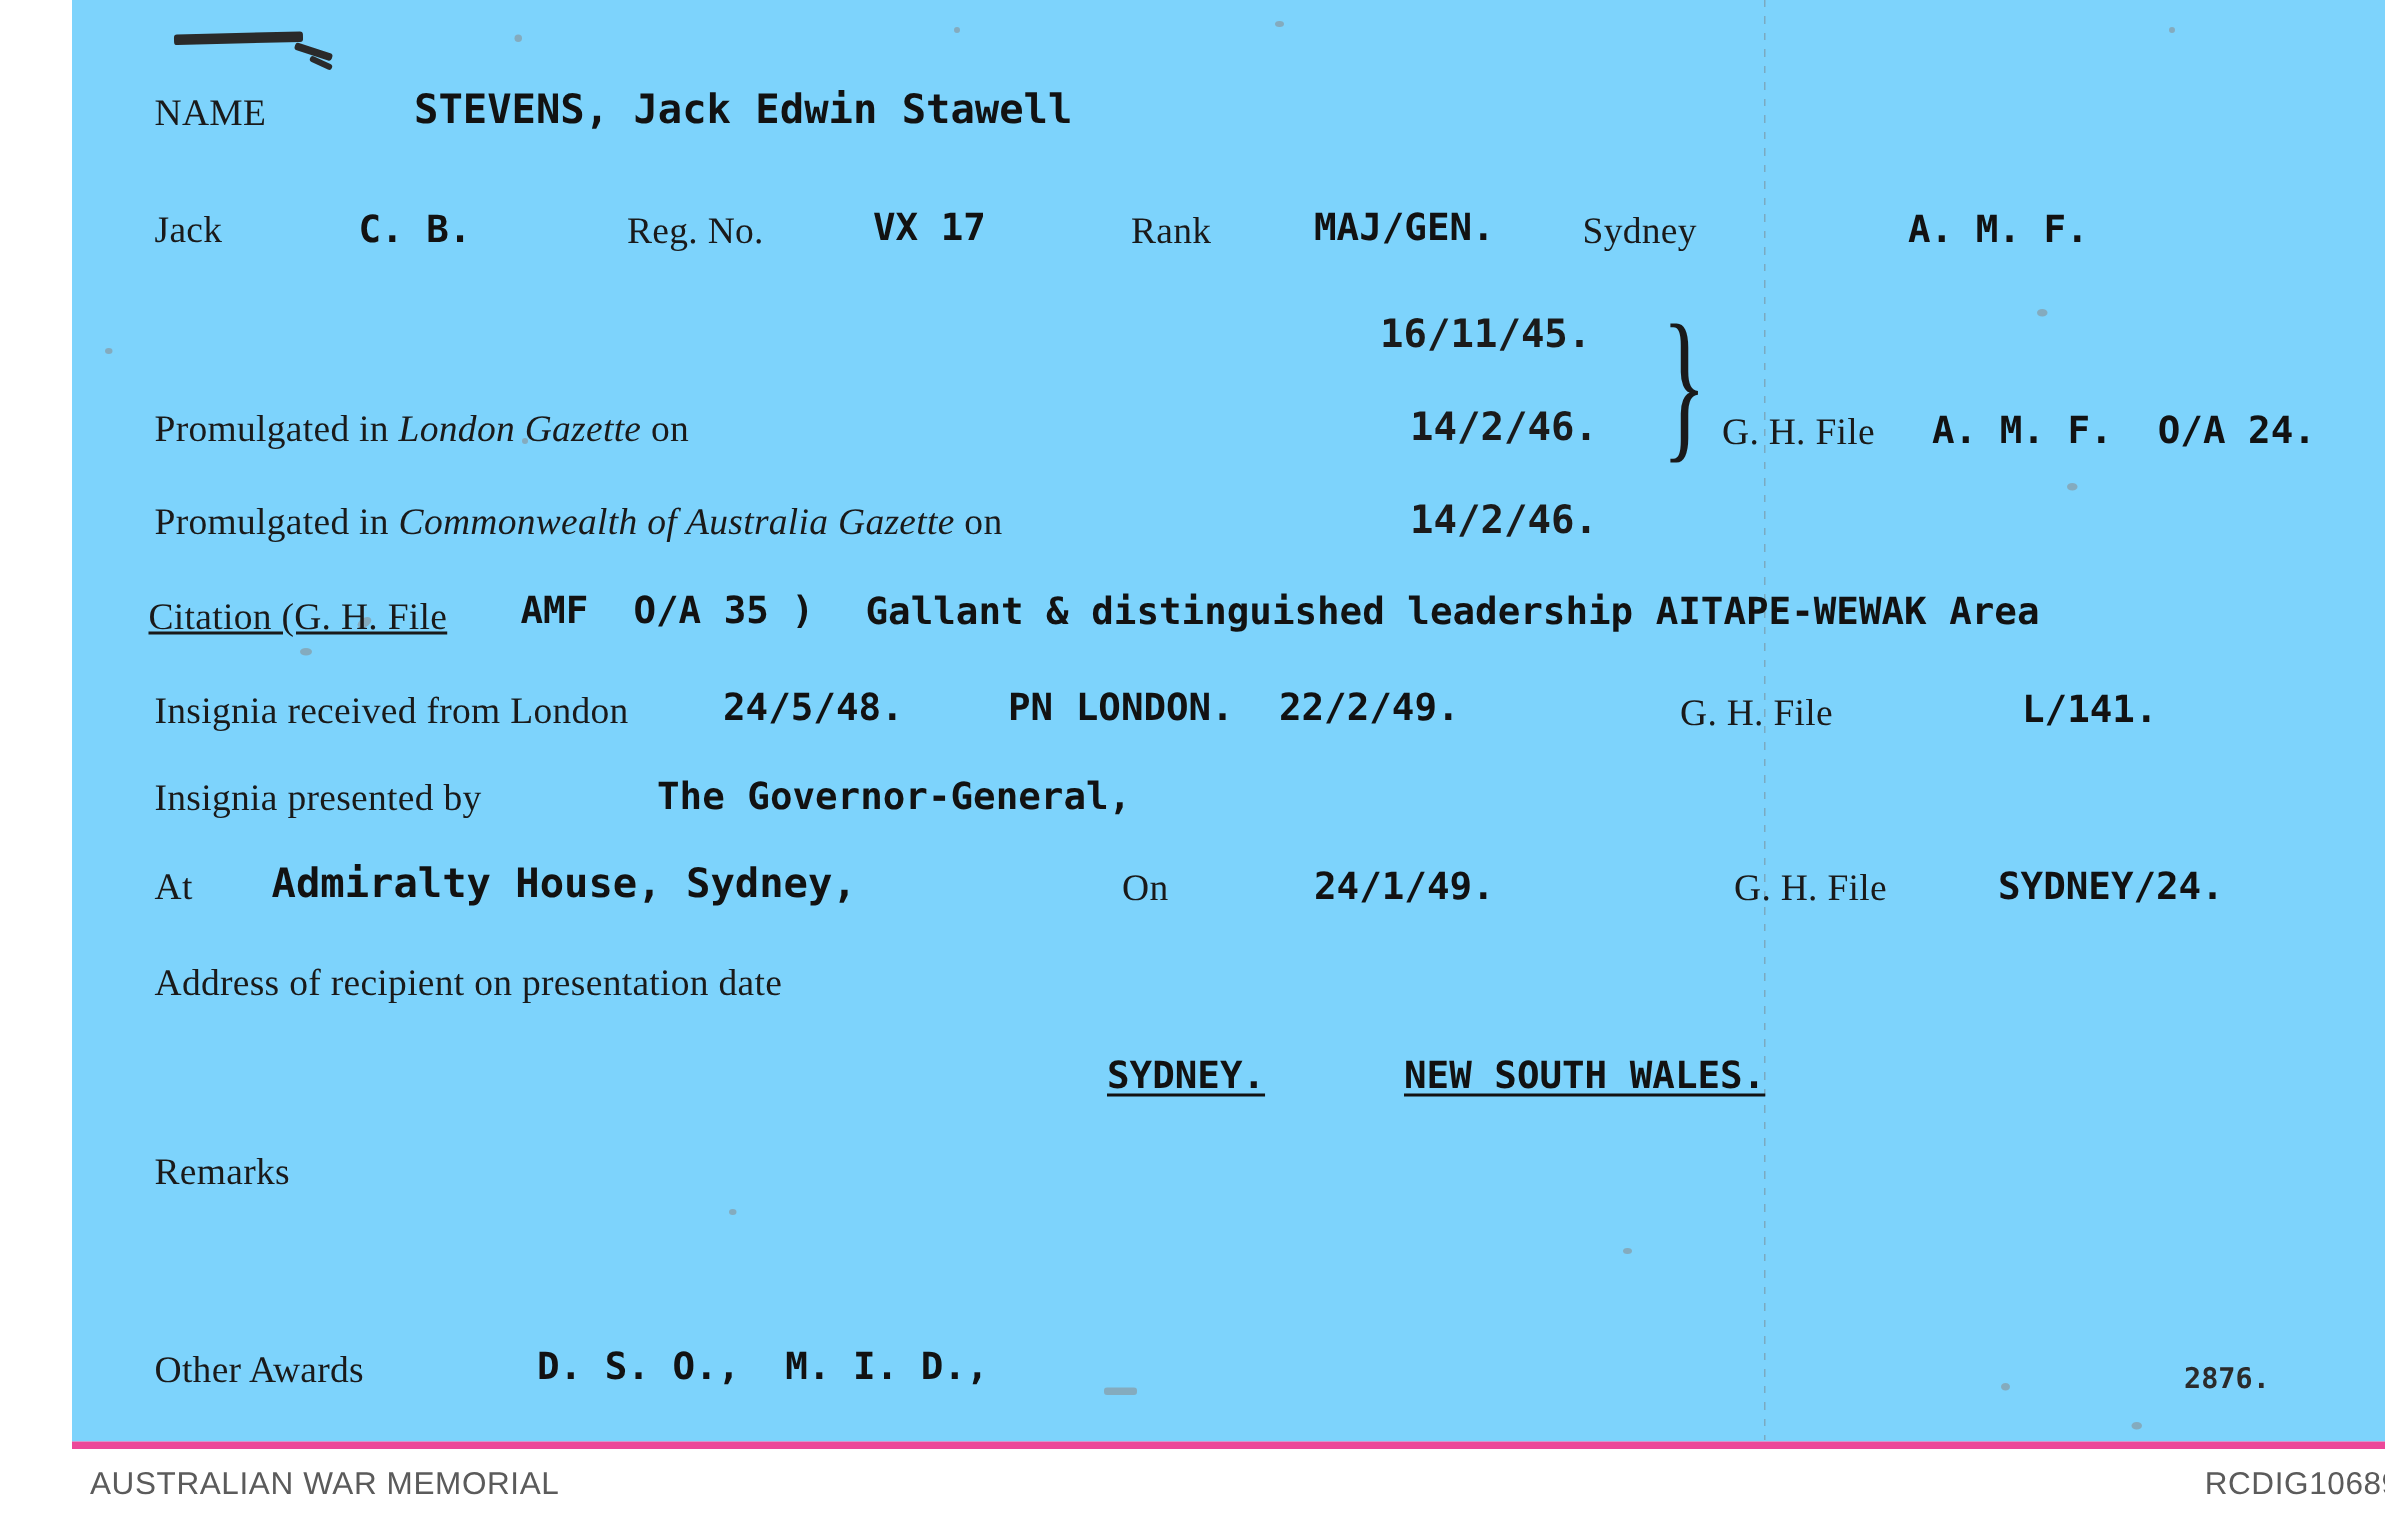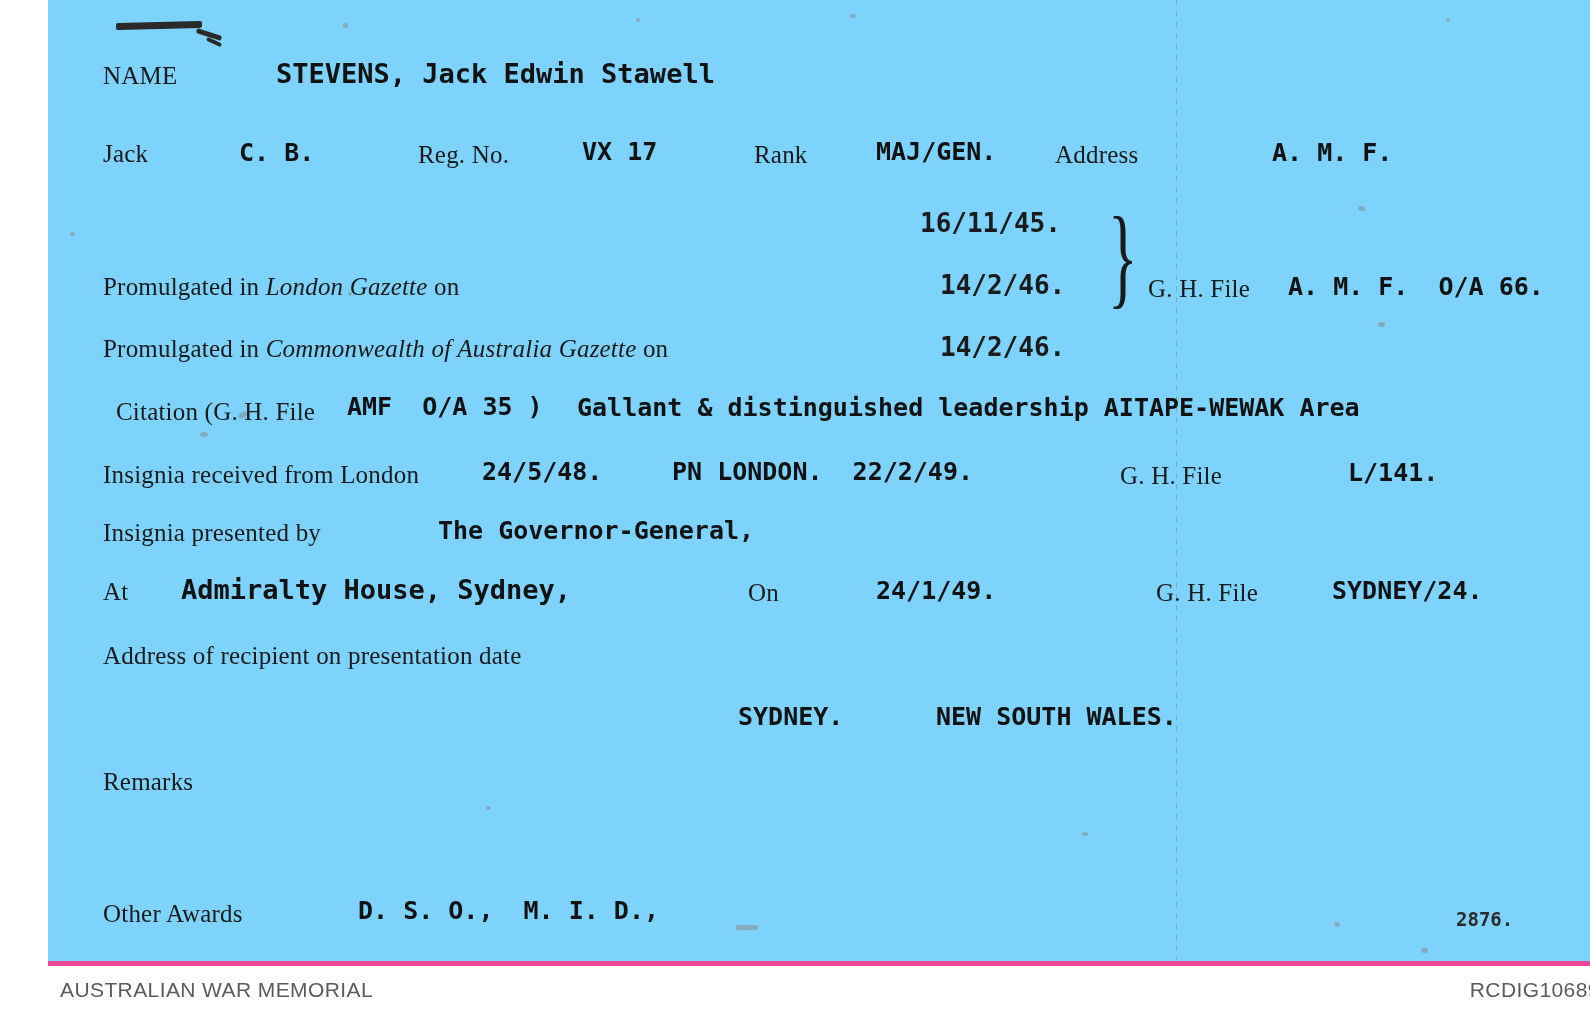--- a/index.html
+++ b/index.html
@@ -50,21 +50,21 @@
   .tw {
     position: absolute;
     font-family: "DejaVu Sans Mono", monospace;
     font-size: 25px;
     font-weight: bold;
     color: #121212;
     white-space: pre;
     letter-spacing: 0px;
   }
   .tw.lg { font-size: 27px; }
-  .tw.ul { text-underline-offset: 4px; }
+  .tw.ul { text-decoration: underline; text-underline-offset: 4px; }
 
   
   .dt {
     position: absolute;
     font-family: "DejaVu Sans Mono", monospace;
     font-size: 26px;
     font-weight: bold;
     color: #1b1b1b;
     white-space: pre;
   }
@@ -150,37 +150,37 @@
 
   <div class="lbl" style="left:55px; top:140px;">Jack</div>
   <div class="tw" style="left:191px; top:138px;">C. B.</div>
 
   <div class="lbl" style="left:370px; top:141px;">Reg. No.</div>
   <div class="tw" style="left:534px; top:137px;">VX 17</div>
 
   <div class="lbl" style="left:706px; top:141px;">Rank</div>
   <div class="tw" style="left:828px; top:137px;">MAJ/GEN.</div>
 
-  <div class="lbl" style="left:1007px; top:141px;">Address</div>
+  <div class="lbl" style="left:1007px; top:141px;">Sydney</div>
   <div class="tw" style="left:1224px; top:138px;">A. M. F.</div>
 
   <div class="dt" style="left:872px; top:208px;">16/11/45.</div>
 
   <div class="lbl" style="left:55px; top:273px;"><span>Promulgated in </span><span class="it">London Gazette</span><span> on</span></div>
   <div class="dt" style="left:892px; top:270px;">14/2/46.</div>
 
   <div class="lbl" style="left:55px; top:335px;"><span>Promulgated in </span><span class="it">Commonwealth of Australia Gazette</span><span> on</span></div>
   <div class="dt" style="left:892px; top:332px;">14/2/46.</div>
 
   <div class="brace" style="left:1060px; top:200px;">}</div>
 
   <div class="lbl" style="left:1100px; top:275px;">G. H. File</div>
-  <div class="tw" style="left:1240px; top:272px;">A. M. F.  O/A 66.</div>
-
-  <div class="lbl" style="left:68px; top:398px;">Citation (G. H. File</div>
+  <div class="tw" style="left:1240px; top:272px;">A. M. F.  O/A 24.</div>
+
+  <div class="lbl" style="left:51px; top:398px;text-decoration:underline;">Citation (G. H. File</div>
   <div class="tw" style="left:299px; top:392px;">AMF  O/A 35 )</div>
   <div class="tw" style="left:529px; top:393px;">Gallant &amp; distinguished leadership AITAPE-WEWAK Area</div>
 
   <div class="lbl" style="left:55px; top:461px;">Insignia received from London</div>
   <div class="tw" style="left:434px; top:457px;">24/5/48.</div>
   <div class="tw" style="left:624px; top:457px;">PN LONDON.  22/2/49.</div>
   <div class="lbl" style="left:1072px; top:462px;">G. H. File</div>
   <div class="tw" style="left:1300px; top:458px;">L/141.</div>
 
   <div class="lbl" style="left:55px; top:519px;">Insignia presented by</div>

